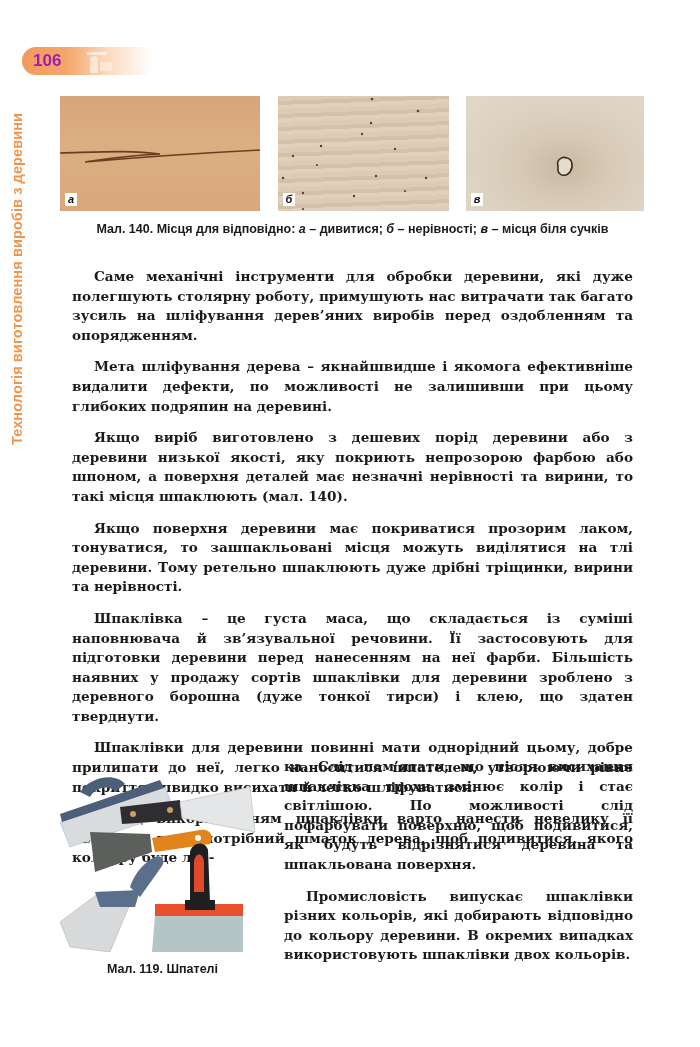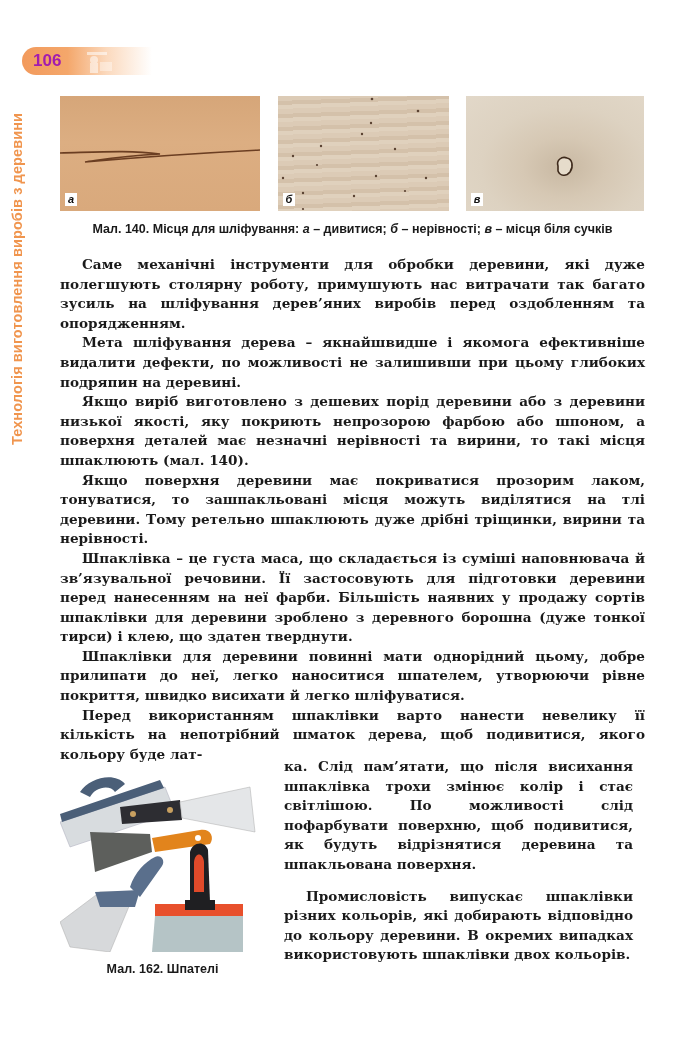--- a/index.html
+++ b/index.html
@@ -23,21 +23,21 @@
           background:linear-gradient(180deg,#d6a679 0%,#dcae82 40%,#d9a97c 100%); }
   .ph-b { left:278px; width:171px;
           background:repeating-linear-gradient(178deg,#dccbb6 0 5px,#d4c1aa 5px 9px,#e0d1bd 9px 13px); }
   .ph-c { left:466px; width:178px;
           background:radial-gradient(ellipse at 55% 62%,#c8b8a2 0%,#d6c8b4 30%,#ddd2c1 60%,#e2d8c9 100%); }
   .caption140 { position:absolute; left:60px; top:222px; width:585px; text-align:center;
                 font-family:"Liberation Sans", sans-serif; font-weight:bold; font-size:12.5px; color:#1a1a1a; }
   .caption140 i { font-weight:bold; }
   .body-text { position:absolute; left:60px; top:255px; width:585px; font-weight:bold;
                font-size:13.6px; line-height:19.6px; text-align:justify; }
-  .body-text p { margin:0; text-indent:22px; }
+  .body-text p { margin:12px; text-indent:22px; }
   .wrap-text { position:absolute; left:272px; top:745px; width:373px; font-weight:bold;
                font-size:13.6px; line-height:19.6px; text-align:justify; }
   .wrap-text p { margin:12px; text-indent:22px; }
   .wrap-text p.cont { text-indent:0; }
   .tools { position:absolute; left:60px; top:752px; width:205px; height:200px; }
   .caption141 { position:absolute; left:60px; top:962px; width:205px; text-align:center;
                 font-family:"Liberation Sans", sans-serif; font-weight:bold; font-size:12.5px; }
 </style>
 </head>
 <body>
@@ -82,21 +82,21 @@
   <span class="lbl">б</span>
 </div>
 <div class="photo ph-c">
   <svg width="178" height="115" style="position:absolute;left:0;top:0">
     <path d="M92,70 C90,64 96,60 101,62 C106,63 108,70 104,76 C100,81 94,80 92,75 Z" stroke="#3e2a1c" stroke-width="1.6" fill="#e6dccb"></path>
   </svg>
   <span class="lbl">в</span>
 </div>
 
 <div class="caption140">
-  <span>Мал. 140.</span><span> Місця для шліфування: </span><i>а</i><span> – дивитися; </span><i>б</i><span> – нерівності; </span><i>в</i><span> – місця біля сучків</span>
+  <span>Мал. 140.</span><span> Місця для відповідно: </span><i>а</i><span> – дивитися; </span><i>б</i><span> – нерівності; </span><i>в</i><span> – місця біля сучків</span>
 </div>
 
 <div class="body-text">
   <p>Саме механічні інструменти для обробки деревини, які дуже полегшують столярну роботу, примушують нас витрачати так багато зусиль на шліфування дерев’яних виробів перед оздобленням та опорядженням.</p>
   <p>Мета шліфування дерева – якнайшвидше і якомога ефективніше видалити дефекти, по можливості не залишивши при цьому глибоких подряпин на деревині.</p>
   <p>Якщо виріб виготовлено з дешевих порід деревини або з деревини низької якості, яку покриють непрозорою фарбою або шпоном, а поверхня деталей має незначні нерівності та вирини, то такі місця шпаклюють (мал. 140).</p>
   <p>Якщо поверхня деревини має покриватися прозорим лаком, тонуватися, то зашпакльовані місця можуть виділятися на тлі деревини. Тому ретельно шпаклюють дуже дрібні тріщинки, вирини та нерівності.</p>
   <p>Шпаклівка – це густа маса, що складається із суміші наповнювача й зв’язувальної речовини. Її застосовують для підготовки деревини перед нанесенням на неї фарби. Більшість наявних у продажу сортів шпаклівки для деревини зроблено з деревного борошна (дуже тонкої тирси) і клею, що здатен тверднути.</p>
   <p>Шпаклівки для деревини повинні мати однорідний цьому, добре прилипати до неї, легко наноситися шпателем, утворюючи рівне покриття, швидко висихати й легко шліфуватися.</p>
   <p>Перед використанням шпаклівки варто нанести невелику її кількість на непотрібний шматок дерева, щоб подивитися, якого кольору буде лат-</p>
@@ -120,18 +120,18 @@
   <path d="M70,135 C75,120 85,110 95,105 C100,102 106,108 102,114 L80,145 Z" fill="#5a6f8c"></path>
   <polygon points="0,170 40,140 75,140 50,200 10,195" fill="#d7d9db" stroke="#aaa" stroke-width=".5"></polygon>
   <polygon points="35,140 80,138 75,155 40,155" fill="#5a6f8c"></polygon>
 
   <path d="M130,100 C132,90 145,88 148,98 L150,150 L130,150 Z" fill="#1f1f22"></path>
   <path d="M134,110 C135,100 143,100 144,110 L144,140 L134,140 Z" fill="#e04a2a"></path>
   <rect x="95" y="152" width="88" height="12" fill="#e8502c"></rect>
   <rect x="125" y="148" width="30" height="10" fill="#1f1f22"></rect>
   <polygon points="95,164 183,164 183,200 92,200" fill="#b5c4c6"></polygon>
 </svg>
-<div class="caption141">Мал. 162. Шпателі</div>
+<div class="caption141">Мал. 119. Шпателі</div>
 
 <div class="wrap-text">
   <p class="cont">ка. Слід пам’ятати, що після висихання шпаклівка трохи змінює колір і стає світлішою. По можливості слід пофарбувати поверхню, щоб подивитися, як будуть відрізнятися деревина та шпакльована поверхня.</p>
   <p>Промисловість випускає шпаклівки різних кольорів, які добирають відповідно до кольору деревини. В окремих випадках використовують шпаклівки двох кольорів.</p>
 </div>
 
 </body></html>

